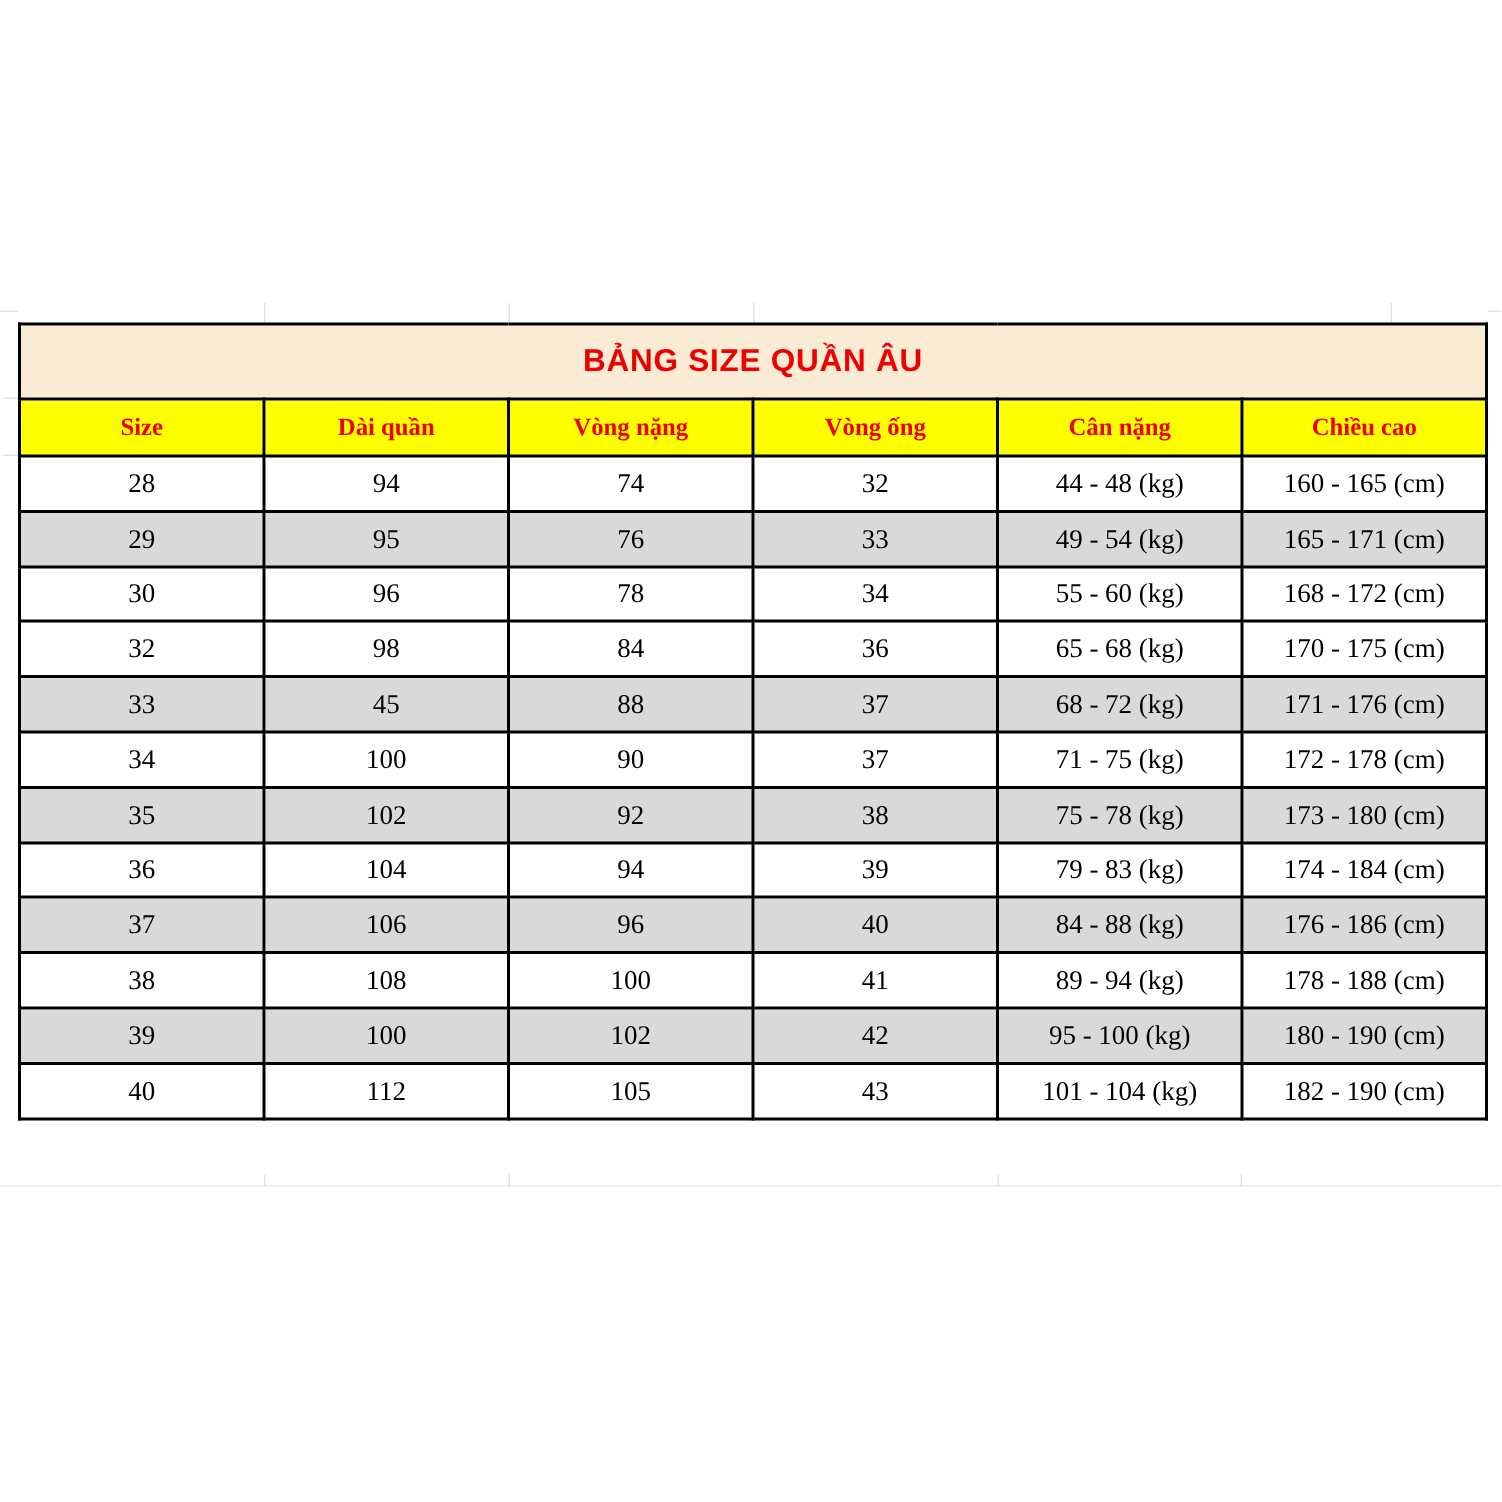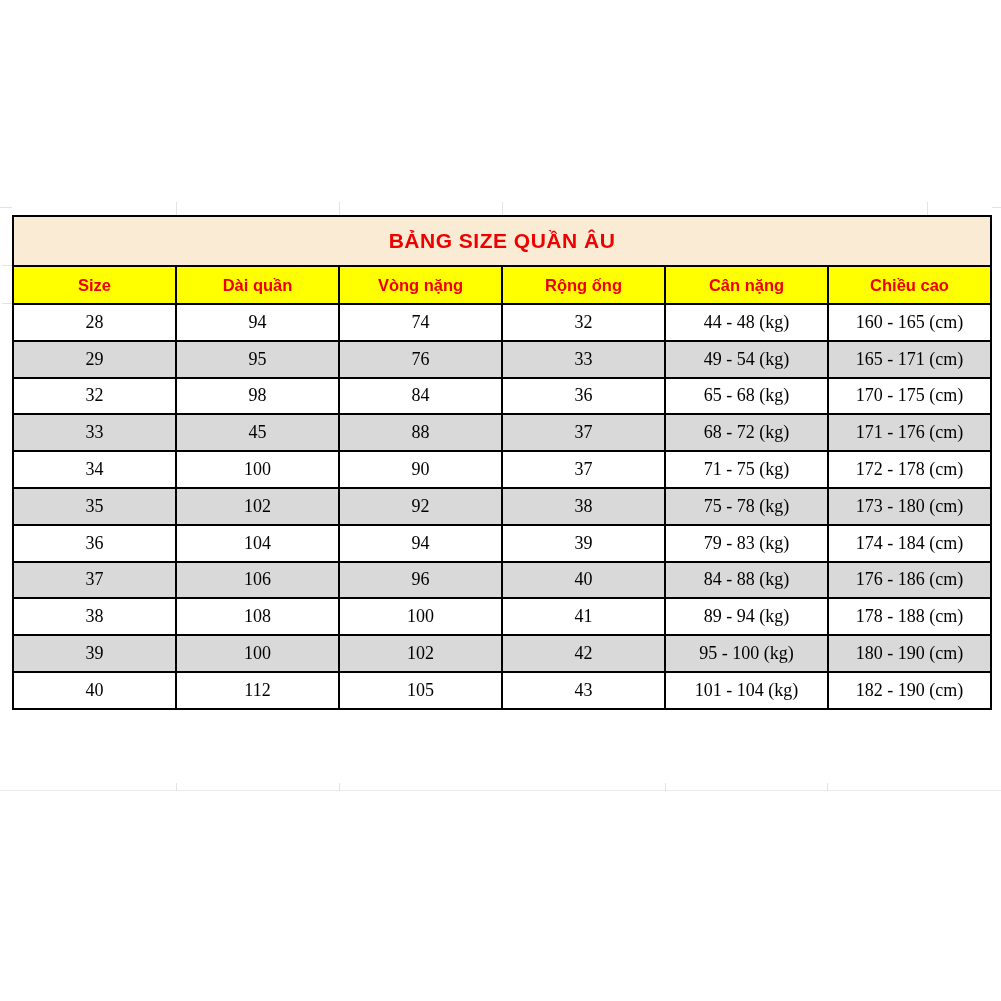--- a/index.html
+++ b/index.html
@@ -49,21 +49,21 @@
     font-size: 21px;
     letter-spacing: 0.5px;
     font-family: "Liberation Sans", sans-serif;
   }
   tr.header-row th {
     height: 36px;
     background: var(--header-bg, #ffff00);
     color: var(--accent-red, #ee0000);
     font-weight: bold;
     font-size: 16.5px;
-    font-family: Liberation Sans, sans-serif;
+    font-family: Liberation Serif, serif;
   }
   tbody tr td {
     height: 34.8px;
     background: #ffffff;
     color: #000000;
     font-size: 18px;
     font-family: "Liberation Serif", serif;
   }
   tbody tr.stripe td {
     background: var(--stripe-bg, #d9d9d9);
@@ -90,21 +90,21 @@
 
   <table class="size-table">
     <thead>
       <tr class="title-row">
         <td colspan="6">BẢNG SIZE QUẦN ÂU</td>
       </tr>
       <tr class="header-row">
         <th>Size</th>
         <th>Dài quần</th>
         <th>Vòng nặng</th>
-        <th>Rộng ống</th>
+        <th>Vòng ống</th>
         <th>Cân nặng</th>
         <th>Chiều cao</th>
       </tr>
     </thead>
     <tbody>
         <tr>
           <td>28</td>
           <td>94</td>
           <td>74</td>
           <td>32</td>
@@ -113,20 +113,28 @@
         </tr>
         <tr class="stripe">
           <td>29</td>
           <td>95</td>
           <td>76</td>
           <td>33</td>
           <td>49 - 54 (kg)</td>
           <td>165 - 171 (cm)</td>
         </tr>
         <tr>
+          <td>30</td>
+          <td>96</td>
+          <td>78</td>
+          <td>34</td>
+          <td>55 - 60 (kg)</td>
+          <td>168 - 172 (cm)</td>
+        </tr>
+        <tr>
           <td>32</td>
           <td>98</td>
           <td>84</td>
           <td>36</td>
           <td>65 - 68 (kg)</td>
           <td>170 - 175 (cm)</td>
         </tr>
         <tr class="stripe">
           <td>33</td>
           <td>45</td>

